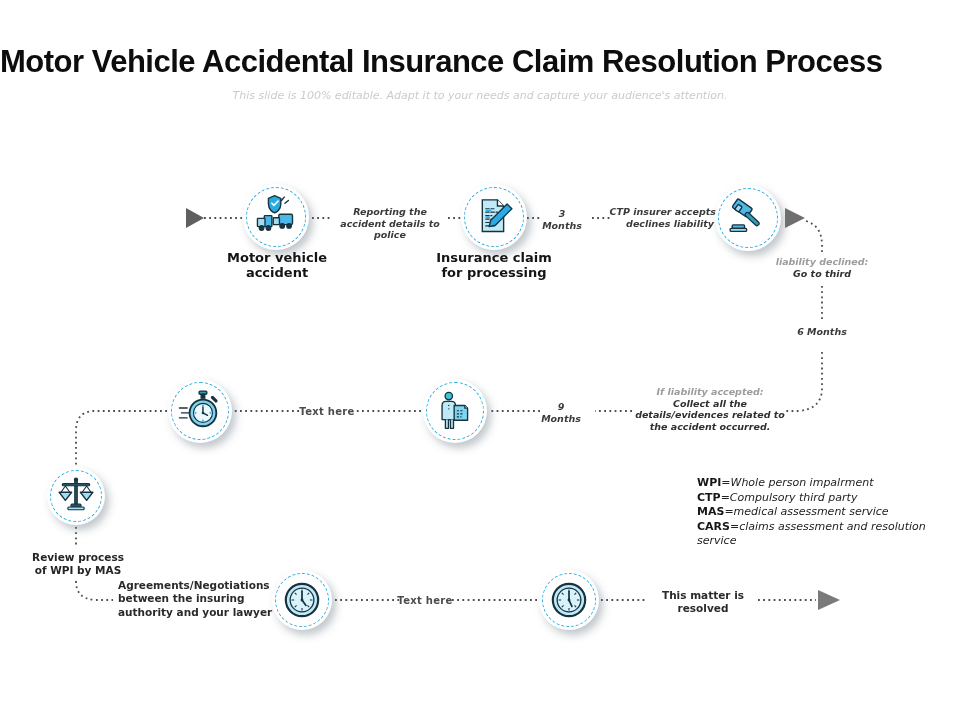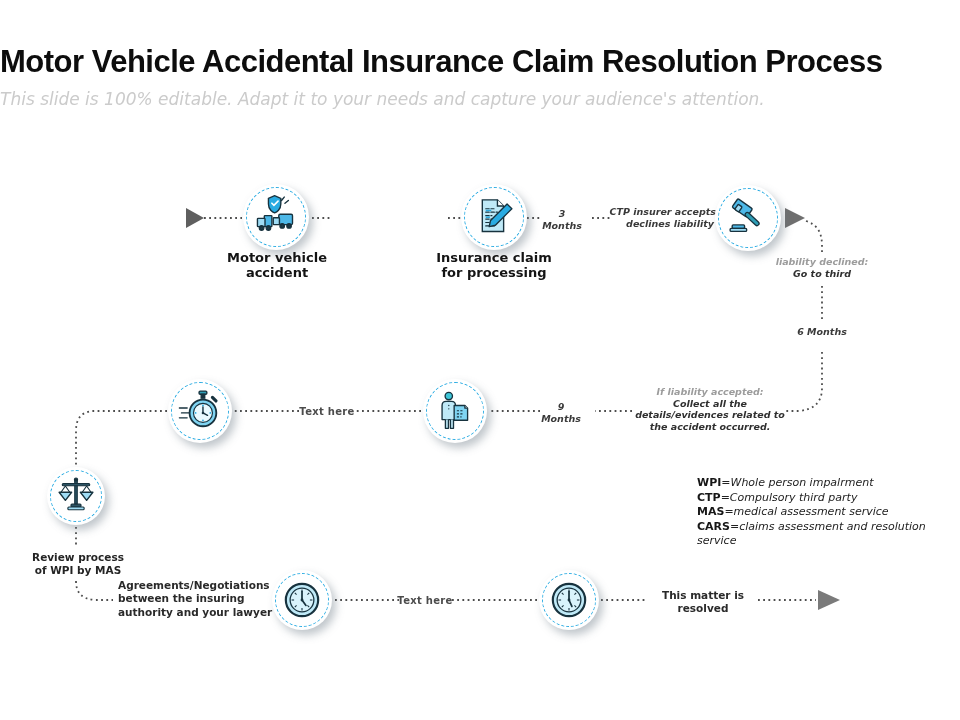--- a/index.html
+++ b/index.html
@@ -1,22 +1,22 @@
 <!DOCTYPE html>
 <html><head>
 <meta charset="utf-8">
 <style>
   html,body{margin:0;padding:0;background:#fff;}
   .canvas{position:relative;width:960px;height:720px;background:#fff;overflow:hidden;
           font-family:"DejaVu Sans","Liberation Sans",sans-serif;}
   .title{position:absolute;top:44px;left:0;width:960px;text-align:left;
          font-family:"Liberation Sans",sans-serif;font-weight:700;font-size:31px;
          letter-spacing:-0.5px;color:#0d0d0d;}
-  .subtitle{position:absolute;top:89px;left:0;width:960px;
-            font-style:italic;font-size:17px;color:#cbcbcb;}
+  .subtitle{position:absolute;top:89px;left:0;width:960px;text-align:center;
+            font-style:italic;font-size:11px;color:#cbcbcb;}
   svg.connectors{position:absolute;left:0;top:0;width:960px;height:720px;}
   .node{position:absolute;transform:translate(-50%,-50%);background:#fff;border-radius:50%;
         box-shadow:4px 5px 8px rgba(105,118,132,.42);display:flex;align-items:center;justify-content:center;}
   .node .dash{position:absolute;inset:3px;border:1.3px dashed #29abe2;border-radius:50%;}
   .node svg{position:relative;display:block;}
   .txt{position:absolute;transform:translateX(-50%);text-align:center;line-height:1.22;}
   .txt-left{position:absolute;text-align:left;line-height:1.28;}
   .node-label{font-size:13px;font-weight:700;color:#141414;line-height:1.18;}
   .note{font-style:italic;font-weight:600;font-size:9.5px;color:#3a3a3a;}
   .note .gray{color:#9c9c9c;display:block;}
@@ -82,20 +82,21 @@
           <circle cx="21" cy="48" r="1.2" fill="#9fdcf5"></circle>
         <circle cx="41" cy="45" r="3.4" fill="#17323e"></circle>
           <circle cx="41" cy="45" r="1.2" fill="#9fdcf5"></circle>
         <circle cx="51" cy="45" r="3.4" fill="#17323e"></circle>
           <circle cx="51" cy="45" r="1.2" fill="#9fdcf5"></circle>
       </g>
     </svg>
   </div>
   <div class="txt node-label" style="left:277px;top:250px;width:120px">Motor vehicle accident</div>
 
+  <div class="txt note" style="left:390px;top:206px;width:112px">Reporting the accident details to police</div>
 
   <div class="node" style="left:494px;top:217px;width:66px;height:66px">
     <span class="dash"></span>
     <svg viewBox="0 0 64 64" width="44" height="44">
       <g stroke="#17323e" stroke-width="2">
         <path d="M15 7 h22 l9 9 v37 H15 z" fill="#bfe9f7"></path>
         <path d="M37 7 v9 h9" fill="#fff"></path>
       </g>
       <g stroke="#17323e" stroke-width="1.8" stroke-linecap="round">
         <path d="M20 20 h12 M20 25 h17 M20 30 h9 M20 35 h15 M20 40 h11 M20 45 h14" fill="none" stroke-dasharray="5 2.5"></path>

